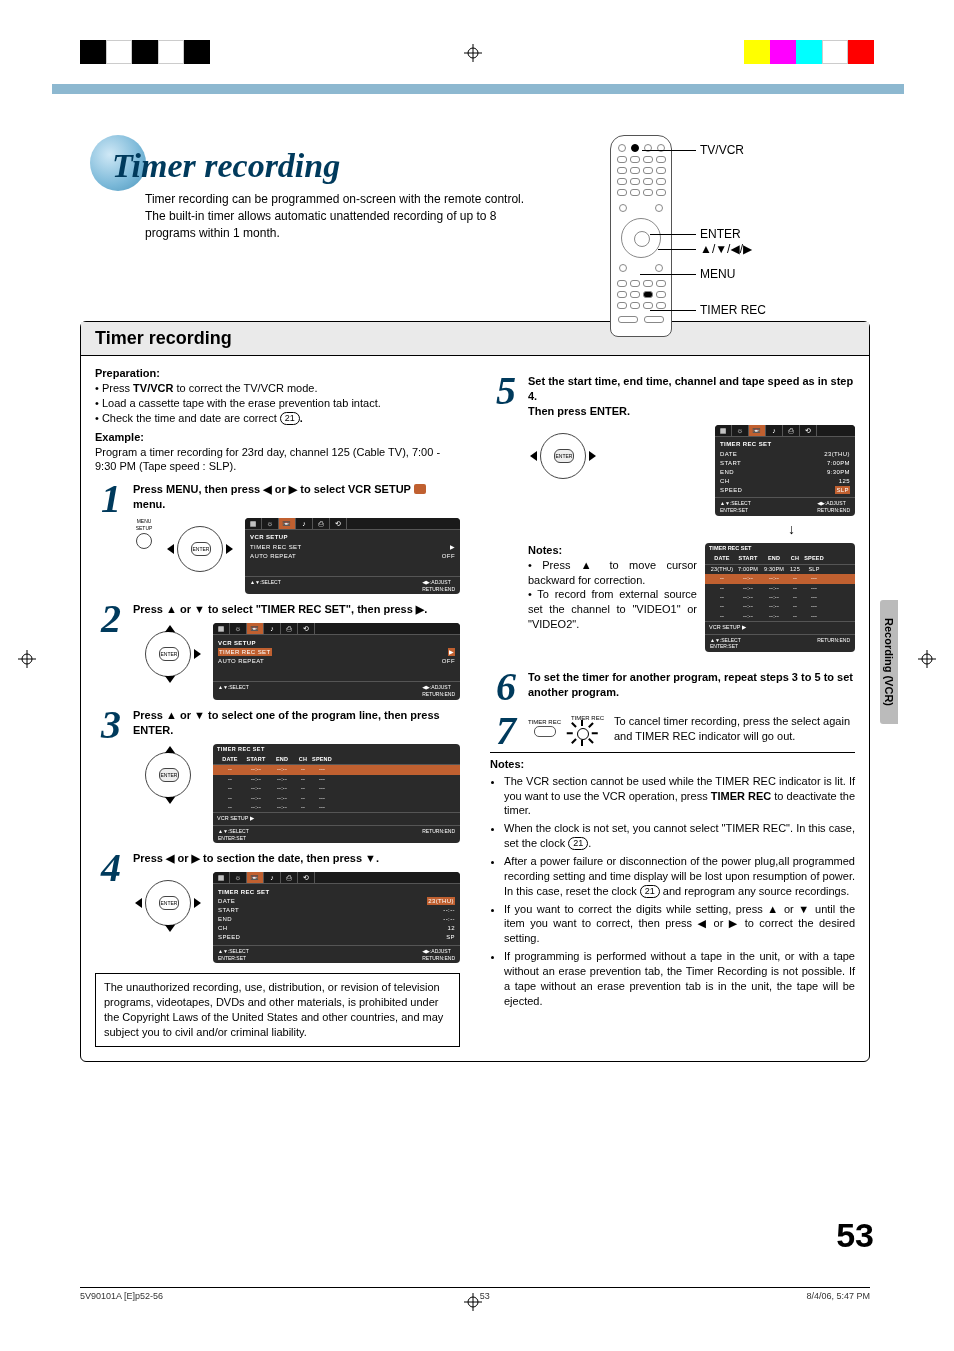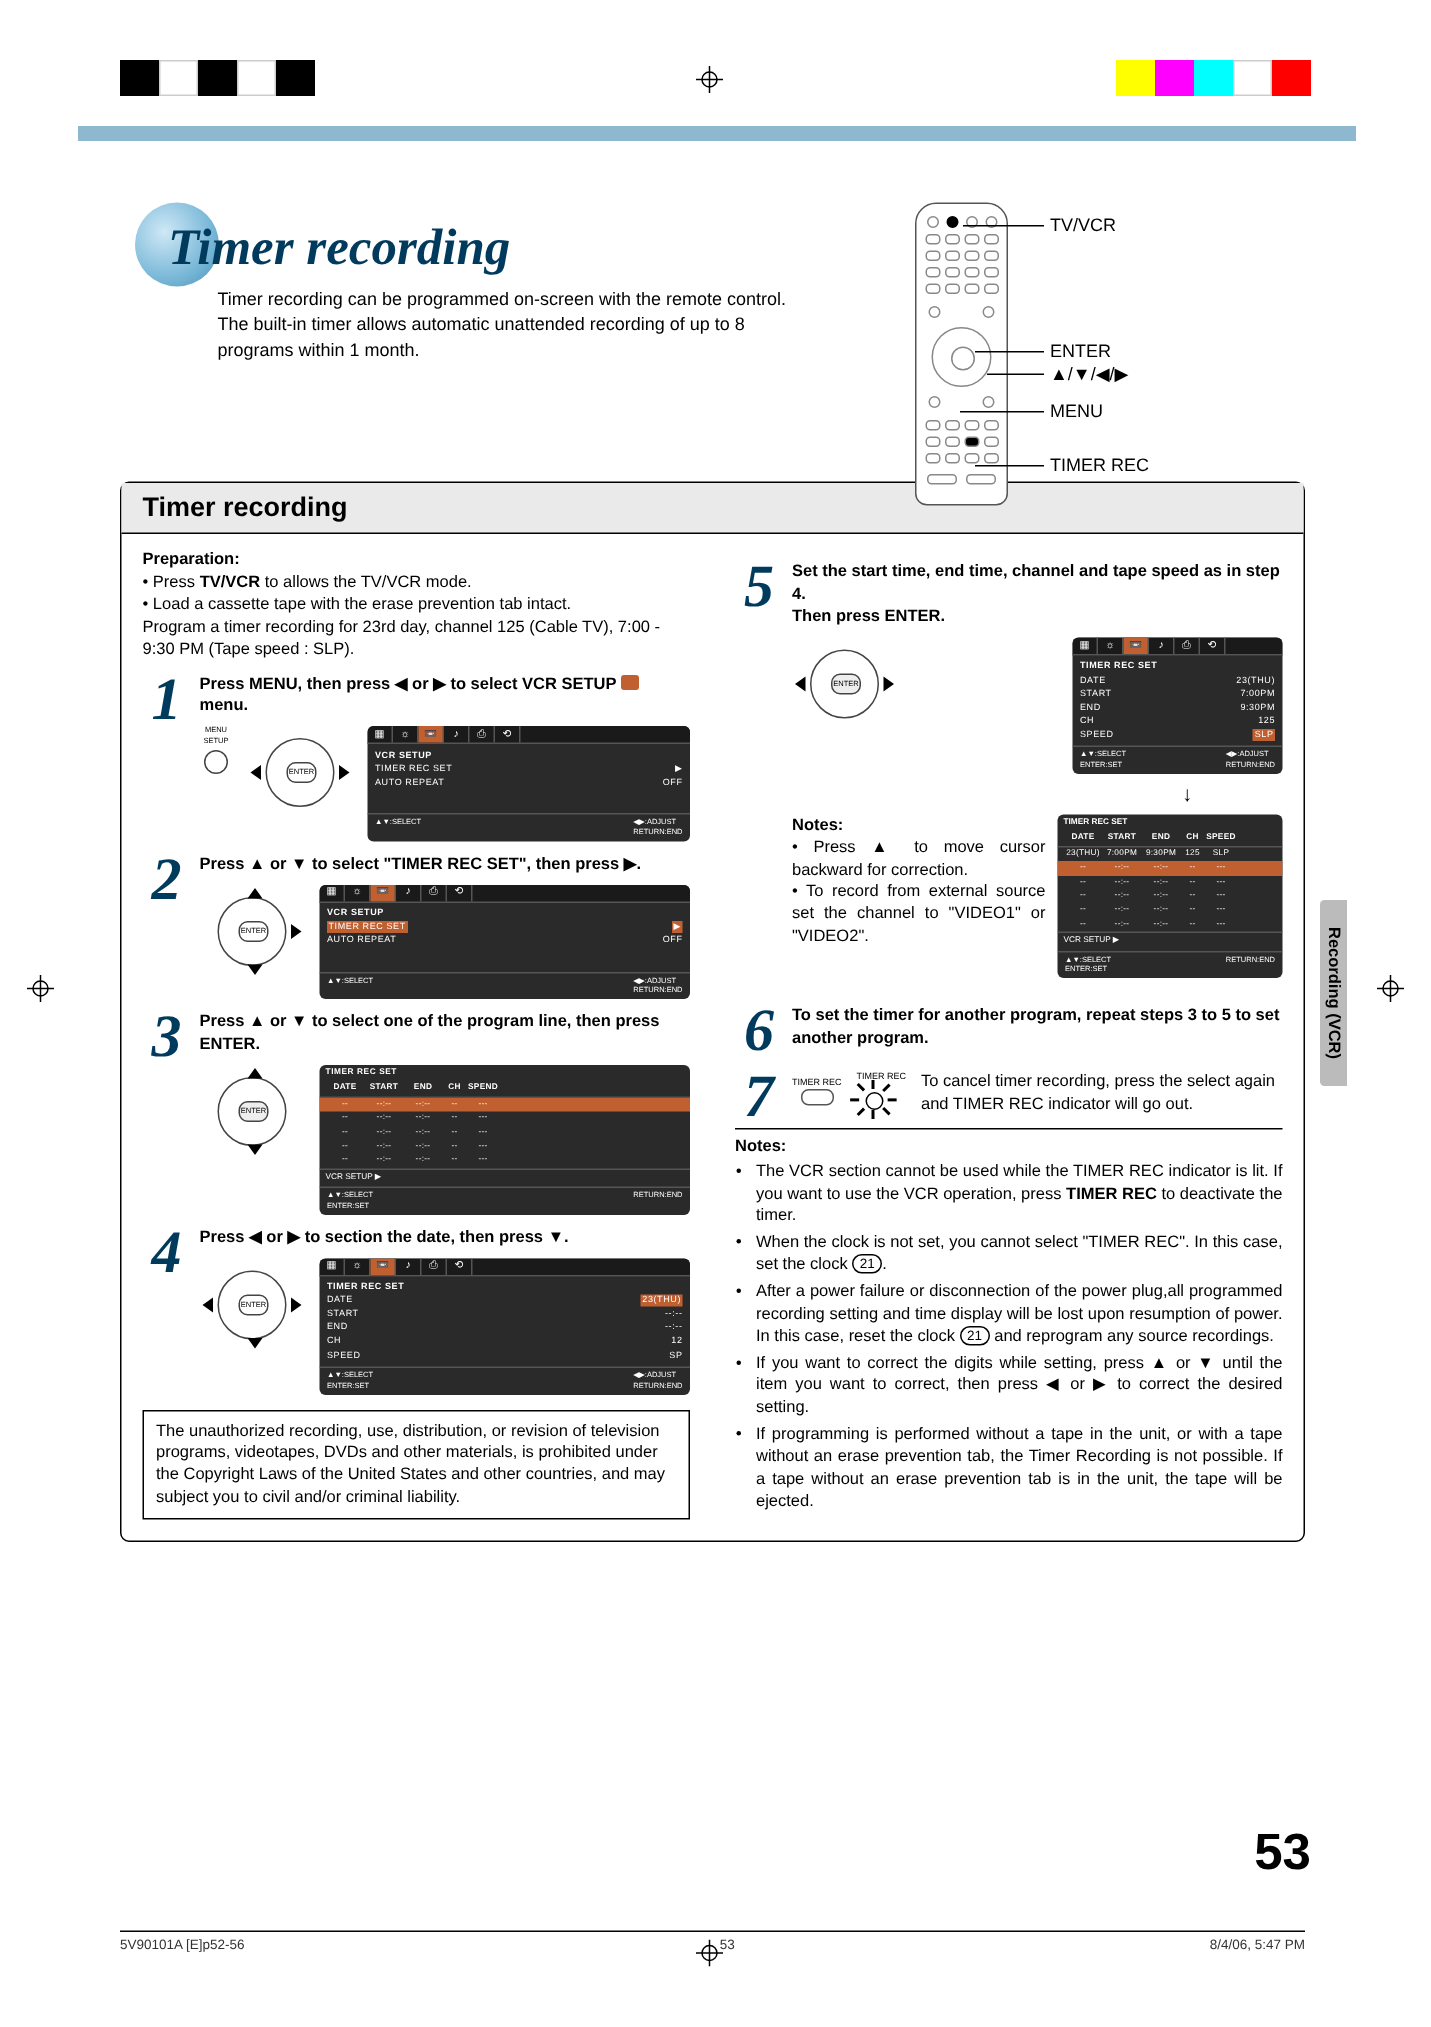--- a/index.html
+++ b/index.html
@@ -508,22 +508,24 @@
       </div>
     </div>
 
     <div class="section-box" style="margin-top:80px;">
       <div class="section-header">Timer recording</div>
       <div class="section-body">
 
         <div class="col">
           <div>
             <div class="bold">Preparation:</div>
-            <div><span>• Press </span><span class="bold">TV/VCR</span><span> to allows the TV/VCR mode.</span></div>
+            <div><span>• Press </span><span class="bold">TV/VCR</span><span> to correct the TV/VCR mode.</span></div>
             <div>• Load a cassette tape with the erase prevention tab intact.</div>
+            <div><span>• Check the time and date are correct </span><span class="pageref">21</span><span class="bold">.</span></div>
+            <div class="bold" style="margin-top:4px">Example:</div>
             <div>Program a timer recording for 23rd day, channel 125 (Cable TV), 7:00 - 9:30 PM (Tape speed : SLP).</div>
           </div>
 
           <div class="step">
             <div class="step-num">1</div>
             <div class="step-text">
               <span>Press MENU, then press ◀ or ▶ to select VCR SETUP </span><span style="display:inline-block;width:12px;height:10px;background:#c06030;border-radius:2px;vertical-align:-1px"></span><span> menu.</span>
             </div>
             <div class="step-figs">
               <div class="menu-btn-fig">

